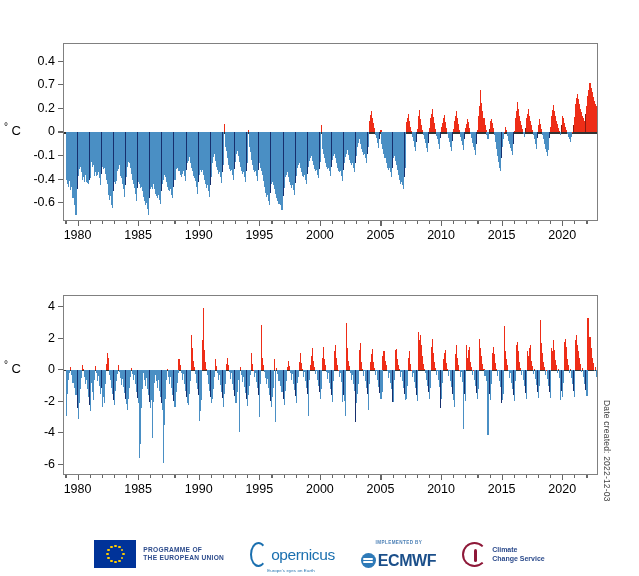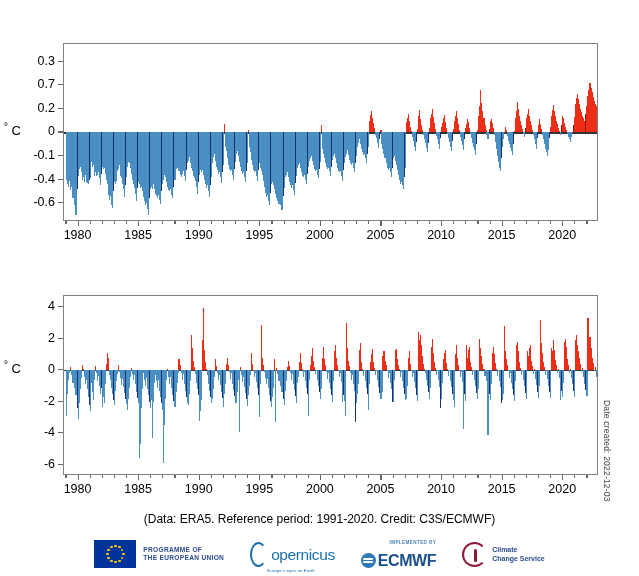--- a/index.html
+++ b/index.html
@@ -94,21 +94,21 @@
     box-sizing:border-box;margin-right:-3px;
   }
   .cop-word{
     font-size:15.5px;color:#1a6faf;letter-spacing:-.4px;line-height:15px;
   }
   .cop-tag{
     position:absolute;left:17px;bottom:-6px;font-size:4.4px;color:#1a6faf;
     letter-spacing:.1px;white-space:nowrap;
   }
 
-  .ecmwf-wrap{display:flex;flex-direction:column;align-items:flex-end;}
+  .ecmwf-wrap{display:flex;flex-direction:column;align-items:center;}
   .ecmwf-implemented{
     font-size:4.6px;color:#4a7fb5;font-weight:bold;letter-spacing:.4px;
     margin-bottom:1px;margin-left:1px;
   }
   .ecmwf-row{display:flex;align-items:center;gap:2px;}
   .ecmwf-mark{
     width:15px;height:15px;border-radius:50%;background:#2e7ab8;
     position:relative;flex:0 0 auto;
   }
   .ecmwf-mark::before{
@@ -675,21 +675,21 @@
           <div class="bar" style="left: 528.517px; top: 53.0464px; width: 1.05px; height: 35.3642px; background: rgb(238, 45, 23); z-index: 1;"></div>
           <div class="bar" style="left: 529.527px; top: 56.5828px; width: 1.05px; height: 31.8278px; background: rgb(238, 45, 23); z-index: 1;"></div>
           <div class="bar" style="left: 530.537px; top: 60.1192px; width: 1.05px; height: 28.2914px; background: rgb(238, 45, 23); z-index: 1;"></div>
           <div class="bar" style="left: 531.547px; top: 62.4768px; width: 1.05px; height: 25.9338px; background: rgb(238, 45, 23); z-index: 1;"></div>
           <div class="bar" style="left: 532.556px; top: 64.8344px; width: 1.05px; height: 23.5762px; background: rgb(238, 45, 23); z-index: 1;"></div>
           <div class="bar" style="left: 533.566px; top: 57.7616px; width: 1.05px; height: 30.649px; background: rgb(139, 26, 16); z-index: 3;"></div>
         </div>
     </div>
     <div id="yaxis-global">
         <div class="ytick-mark" style="left: 58px; top: 60.6821px;"></div>
-        <div class="ytick-label" style="width: 40px; left: 15px; top: 60.6821px;">0.3</div>
+        <div class="ytick-label" style="width: 40px; left: 15px; top: 60.6821px;">0.4</div>
         <div class="ytick-mark" style="left: 58px; top: 84.2583px;"></div>
         <div class="ytick-label" style="width: 40px; left: 15px; top: 84.2583px;">0.7</div>
         <div class="ytick-mark" style="left: 58px; top: 107.834px;"></div>
         <div class="ytick-label" style="width: 40px; left: 15px; top: 107.834px;">0.2</div>
         <div class="ytick-mark" style="left: 58px; top: 131.411px;"></div>
         <div class="ytick-label" style="width: 40px; left: 15px; top: 131.411px;">0</div>
         <div class="ytick-mark" style="left: 58px; top: 154.987px;"></div>
         <div class="ytick-label" style="width: 40px; left: 15px; top: 154.987px;">-0.1</div>
         <div class="ytick-mark" style="left: 58px; top: 178.563px;"></div>
         <div class="ytick-label" style="width: 40px; left: 15px; top: 178.563px;">-0.4</div>
@@ -1353,21 +1353,20 @@
         <div class="xtick-mark xtick-minor" style="left: 525.899px; top: 213px;"></div>
         <div class="xtick-mark xtick-minor" style="left: 538.017px; top: 213px;"></div>
         <div class="xtick-mark xtick-minor" style="left: 550.135px; top: 213px;"></div>
         <div class="xtick-mark xtick-major" style="left: 562.253px; top: 213px;"></div>
         <div class="xtick-label" style="left: 562.253px; top: 220px;">2020</div>
         <div class="xtick-mark xtick-minor" style="left: 574.37px; top: 213px;"></div>
         <div class="xtick-mark xtick-minor" style="left: 586.488px; top: 213px;"></div>
       </div>
   </div>
 
-  <div id="caption">(Data: ERA5.  Reference period: 1991-2020.  Credit: C3S/ECMWF)</div>
 
   <div id="date-created">Date created: 2022-12-03</div>
 
   <div id="footer">
 
     <div class="logo">
       <div class="eu-flag" id="eu-flag">
           <div class="eu-star" style="left: 19.7px; top: 4.7px;"></div>
           <div class="eu-star" style="left: 23.7px; top: 5.7718px;"></div>
           <div class="eu-star" style="left: 26.6282px; top: 8.7px;"></div>

